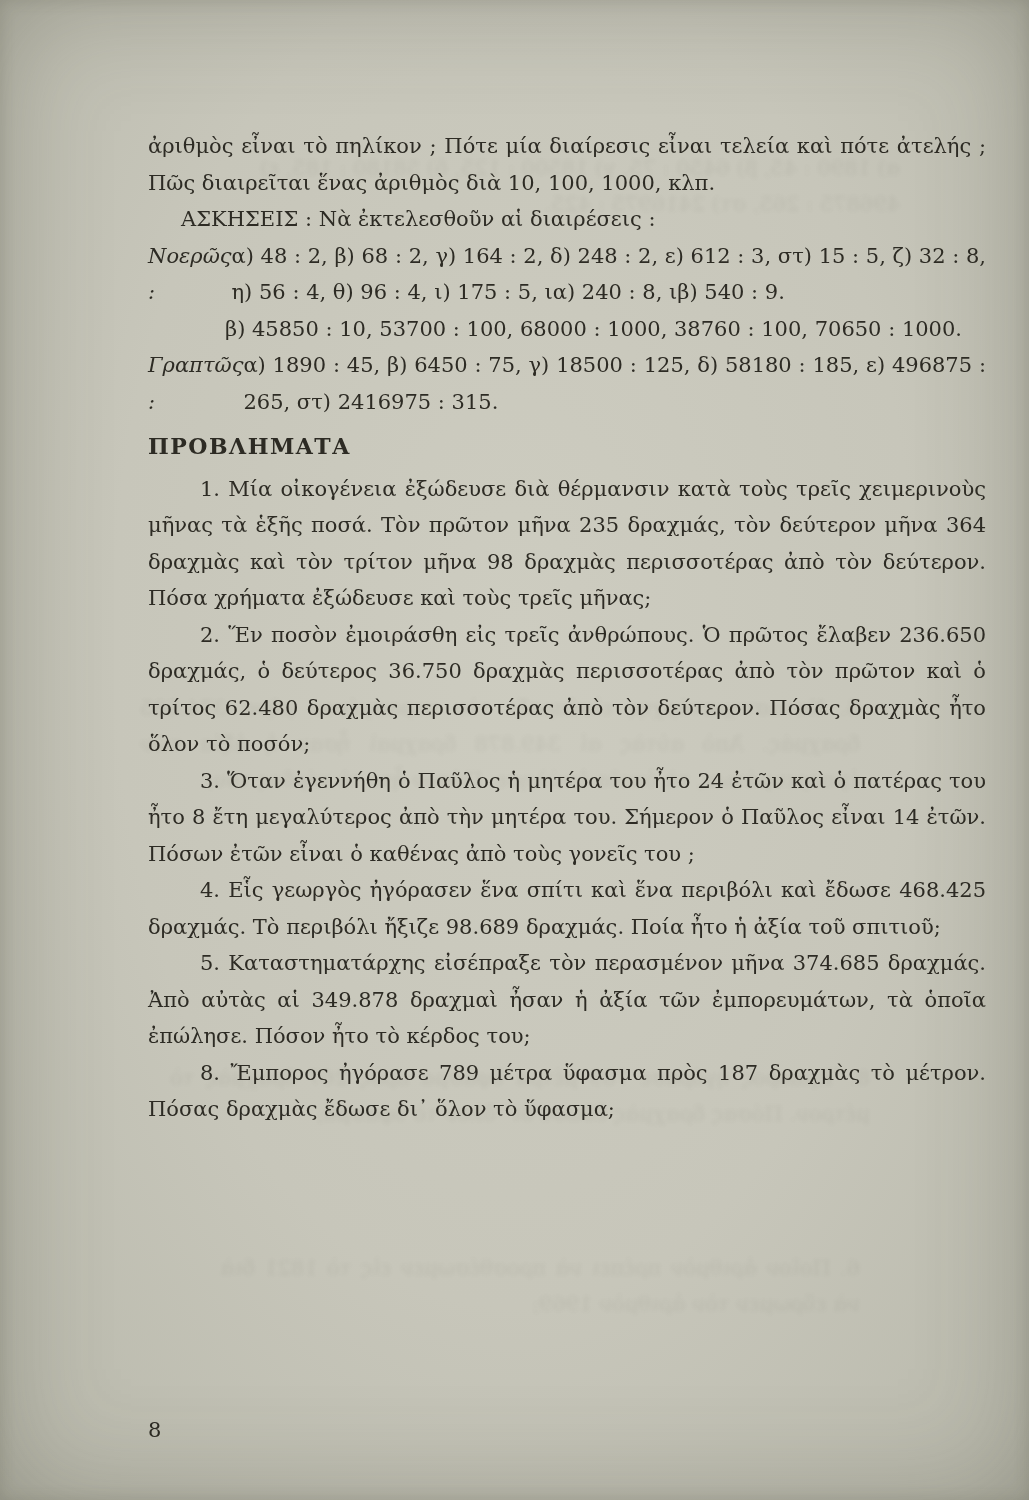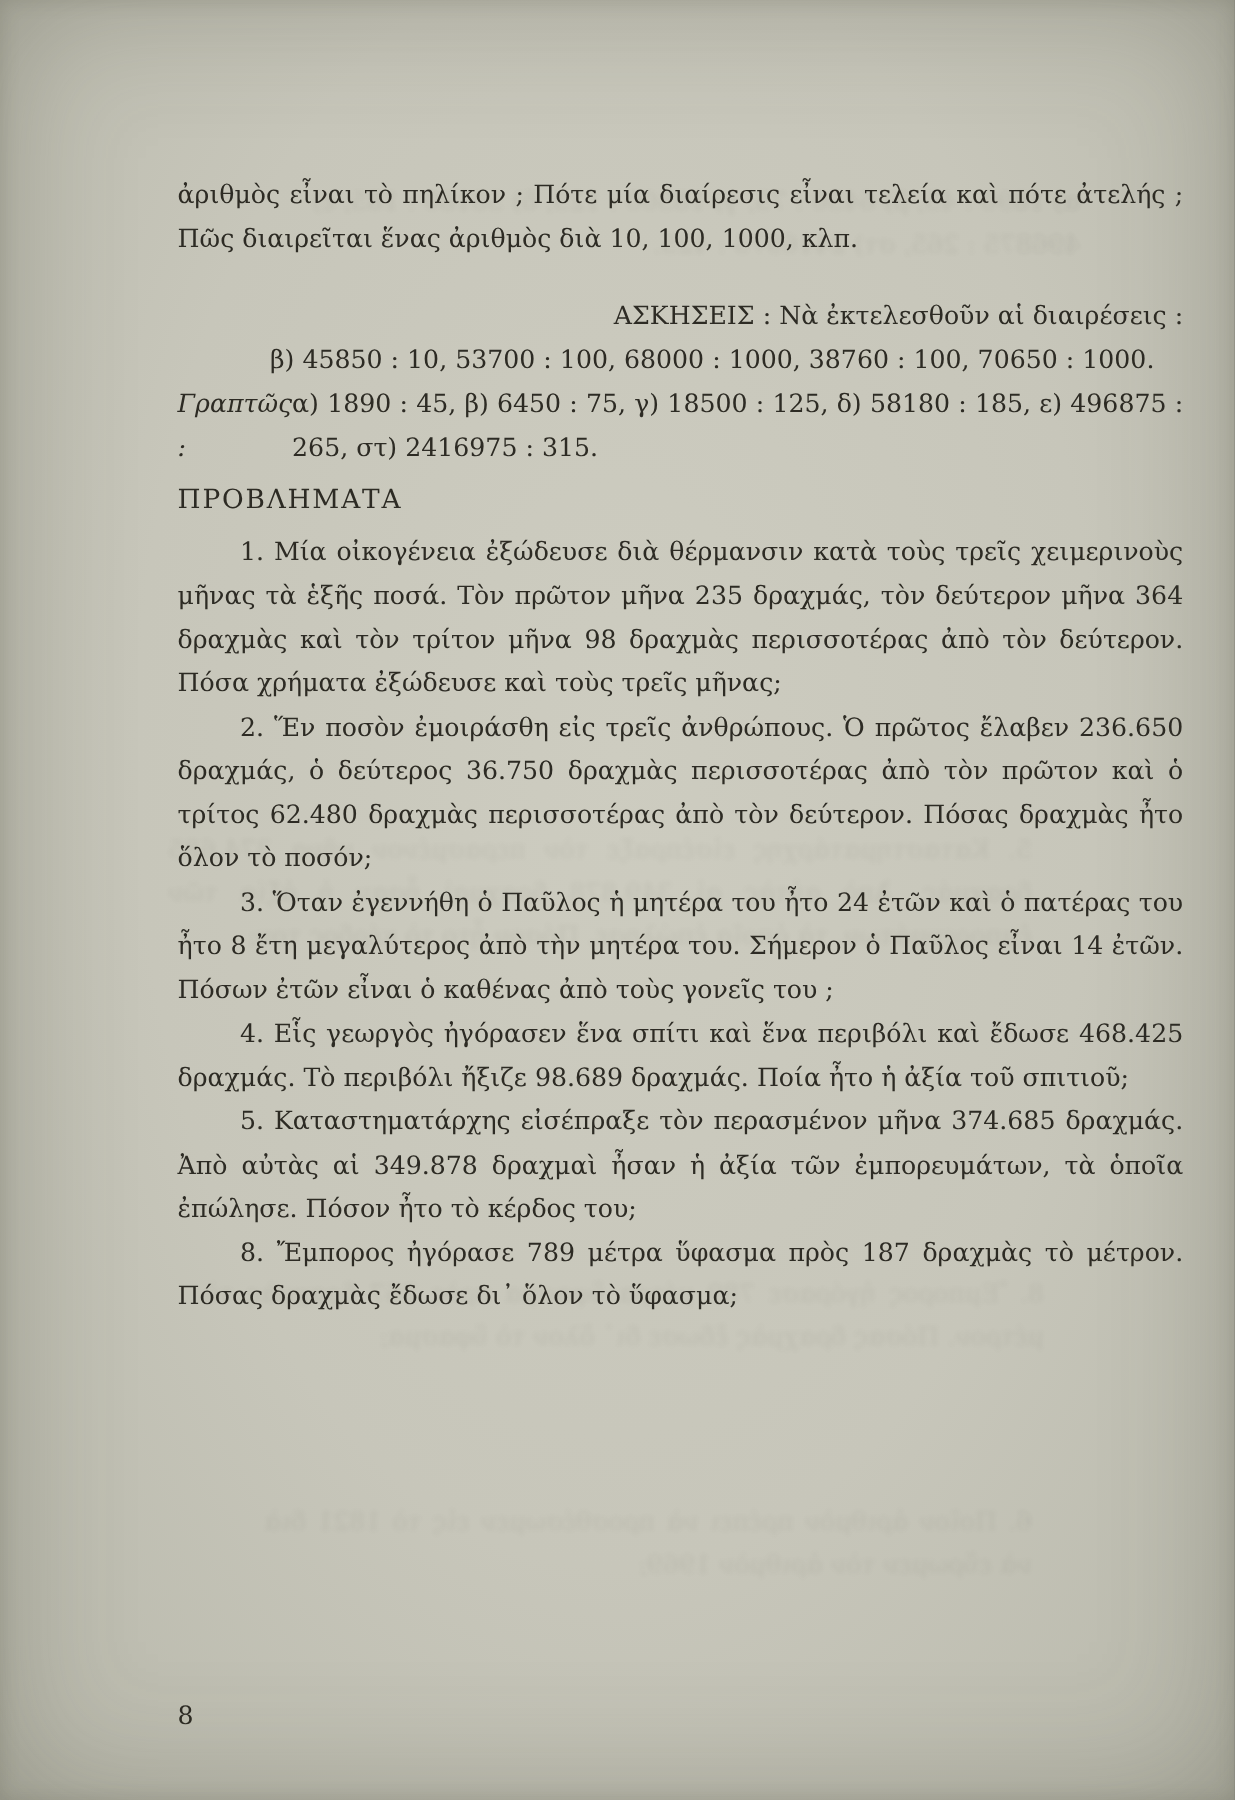--- a/index.html
+++ b/index.html
@@ -45,51 +45,50 @@
     line-height: 36px;
     text-align: justify;
   }
   .g1 { top: 150px;  left: 260px; width: 640px; }
   .g2 { top: 690px;  left: 140px; width: 720px; }
   .g3 { top: 1060px; left: 170px; width: 700px; }
   .g4 { top: 1250px; left: 220px; width: 640px; }
 
   .content {
     position: absolute;
-    top: 144px;
+    top: 128px;
     left: 148px;
     width: 838px;
     font-size: 21px;
     line-height: 36.5px;
   }
   .para {
     margin: 0;
     text-align: justify;
   }
   .intro { text-indent: 0; }
   .exercises-heading {
-    text-align: right;
+    text-align: left;
     text-indent: 33px;
-    margin-top: 28px;
   }
   .hang {
     display: flex;
   }
   .hang-label {
     flex: 0 0 77px;
     font-style: italic;
   }
   .hang-body {
     flex: 1 1 auto;
     text-align: justify;
   }
   .problems-heading {
     margin: 8px 0 6px 0;
     font-size: 22px;
-    font-weight: normal;
+    font-weight: bold;
     letter-spacing: 1.5px;
     line-height: 36.5px;
   }
   .problem { text-indent: 52px; }
   .page-number {
     position: absolute;
     left: 148px;
     top: 1412px;
     font-size: 21px;
     line-height: 36.5px;
@@ -106,20 +105,24 @@
     <div class="ghost g3">8. Ἔμπορος ἠγόρασε 789 μέτρα ὕφασμα πρὸς 267 δραχμὰς τὸ μέτρον. Πόσας δραχμὰς ἔδωσε δι᾽ ὅλον τὸ ὕφασμα;</div>
     <div class="ghost g4">6. Ποῖον ἀριθμὸν πρέπει νὰ προσθέσωμεν εἰς τὸ 1821 διὰ νὰ εὕρωμεν τὸν ἀριθμὸν 1969;</div>
   </div>
 
   <div class="content">
 
     <p class="para intro">ἀριθμὸς εἶναι τὸ πηλίκον ; Πότε μία διαίρεσις εἶναι τελεία καὶ πότε ἀτελής ; Πῶς διαιρεῖται ἕνας ἀριθμὸς διὰ 10, 100, 1000, κλπ.</p>
 
     <p class="para exercises-heading">ΑΣΚΗΣΕΙΣ : Νὰ ἐκτελεσθοῦν αἱ διαιρέσεις :</p>
 
+    <div class="hang">
+      <span class="hang-label">Νοερῶς :</span>
+      <span class="hang-body">α) 48 : 2, β) 68 : 2, γ) 164 : 2, δ) 248 : 2, ε) 612 : 3, στ) 15 : 5, ζ) 32 : 8, η) 56 : 4, θ) 96 : 4, ι) 175 : 5, ια) 240 : 8, ιβ) 540 : 9.</span>
+    </div>
 
     <div class="hang">
       <span class="hang-label"></span>
       <span class="hang-body">β) 45850 : 10, 53700 : 100, 68000 : 1000, 38760 : 100, 70650 : 1000.</span>
     </div>
 
     <div class="hang">
       <span class="hang-label">Γραπτῶς :</span>
       <span class="hang-body">α) 1890 : 45, β) 6450 : 75, γ) 18500 : 125, δ) 58180 : 185, ε) 496875 : 265, στ) 2416975 : 315.</span>
     </div>

